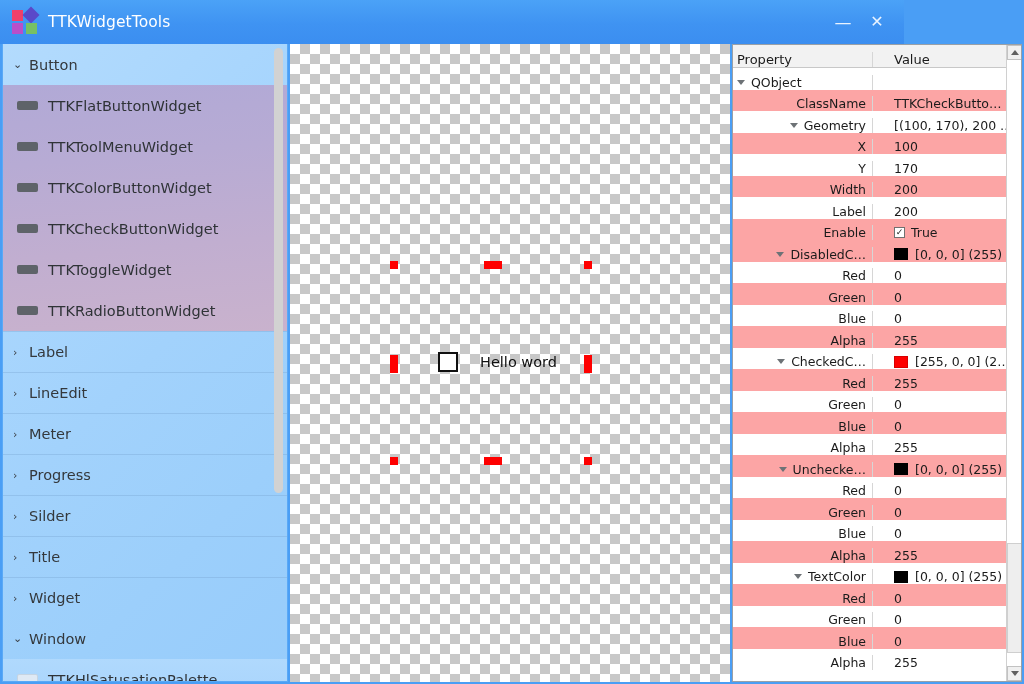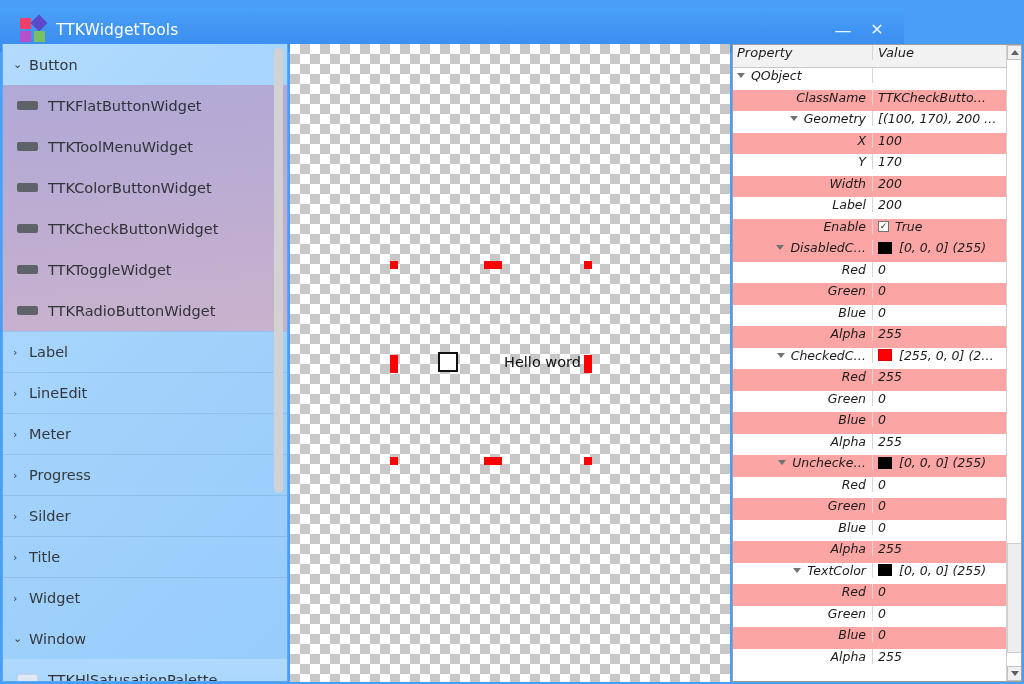--- a/index.html
+++ b/index.html
@@ -11,24 +11,24 @@
   }
   .app {
     position: relative;
     width: 1024px; height: 684px;
     background: #4a9ef5;
     overflow: hidden;
   }
 
   
   .titlebar {
-    position: absolute; left: 0; top: 8px;
+    position: absolute; left: 0; top: 0;
     width: 904px; height: 44px;
     background: linear-gradient(180deg, #4ba2f7 0%, #3f93f2 55%, #3b8ef0 100%);
-    display: flex; align-items: center; padding-left: 8px;
+    display: flex; align-items: center;
   }
   .logo {
     position: relative;
     width: 26px; height: 26px;
     margin-left: 12px; margin-right: 10px;
     flex: 0 0 auto;
   }
   .logo .sq { position: absolute; }
   .logo .tl { left: 0; top: 1px; width: 11px; height: 11px; background: #f0406a; }
   .logo .bl { left: 0; top: 14px; width: 11px; height: 11px; background: #b94fc9; }
@@ -129,45 +129,45 @@
   .h-br { left: 194px; top: 243px; width: 8px; height: 8px; }
   .chk-widget {
     position: absolute; left: 48px; top: 138px;
     display: flex; align-items: center;
   }
   .chk-box {
     width: 20px; height: 20px;
     border: 2px solid #101010; background: #ffffff;
     margin-right: 22px; flex: 0 0 auto;
   }
-  .chk-label { font-size: 14.5px; color: #101010; white-space: nowrap; margin-left: 24px; }
+  .chk-label { font-size: 14.5px; color: #101010; white-space: nowrap; }
 
   
   .props {
     position: absolute; left: 732px; top: 44px;
     width: 290px; height: 638px;
     background: #ffffff;
     border: 1px solid #9aa0a6;
     overflow: hidden;
     font-size: 12.5px;
     color: #1b1b1b;
   }
   .ptable { width: 273px; }
-  .prow { display: flex; height: 21.5px; align-items: flex-start; font-style: italic; }
+  .prow { display: flex; height: 21.5px; align-items: flex-end; }
   .prow .pname {
     width: 140px; flex: 0 0 140px;
     border-right: 1px solid #d6d6d6;
     display: flex; align-items: center;
     overflow: hidden; white-space: nowrap;
   }
   .prow .pval {
     flex: 1 1 auto;
     display: flex; align-items: center;
     padding-left: 5px;
-    overflow: hidden; white-space: nowrap;
+    overflow: hidden; white-space: nowrap; margin-left: 16px;
   }
   .hdr { background: #f2f2f2; border-bottom: 1px solid #c8c8c8; height: 23px; }
   .hdr .pname, .hdr .pval { padding-left: 5px; font-size: 13px; color: #1b1b1b; }
   .hdr .pname { justify-content: flex-start; }
   .alt { background: #fca5a5; }
   .prow .pname.lvl0 { padding-left: 4px; justify-content: flex-start; }
   .prow .pname.lvl1 { padding-right: 6px; justify-content: flex-end; }
   .prow .pname.lvl2 { padding-right: 6px; justify-content: flex-end; }
   .tri {
     display: inline-block; width: 0; height: 0;

